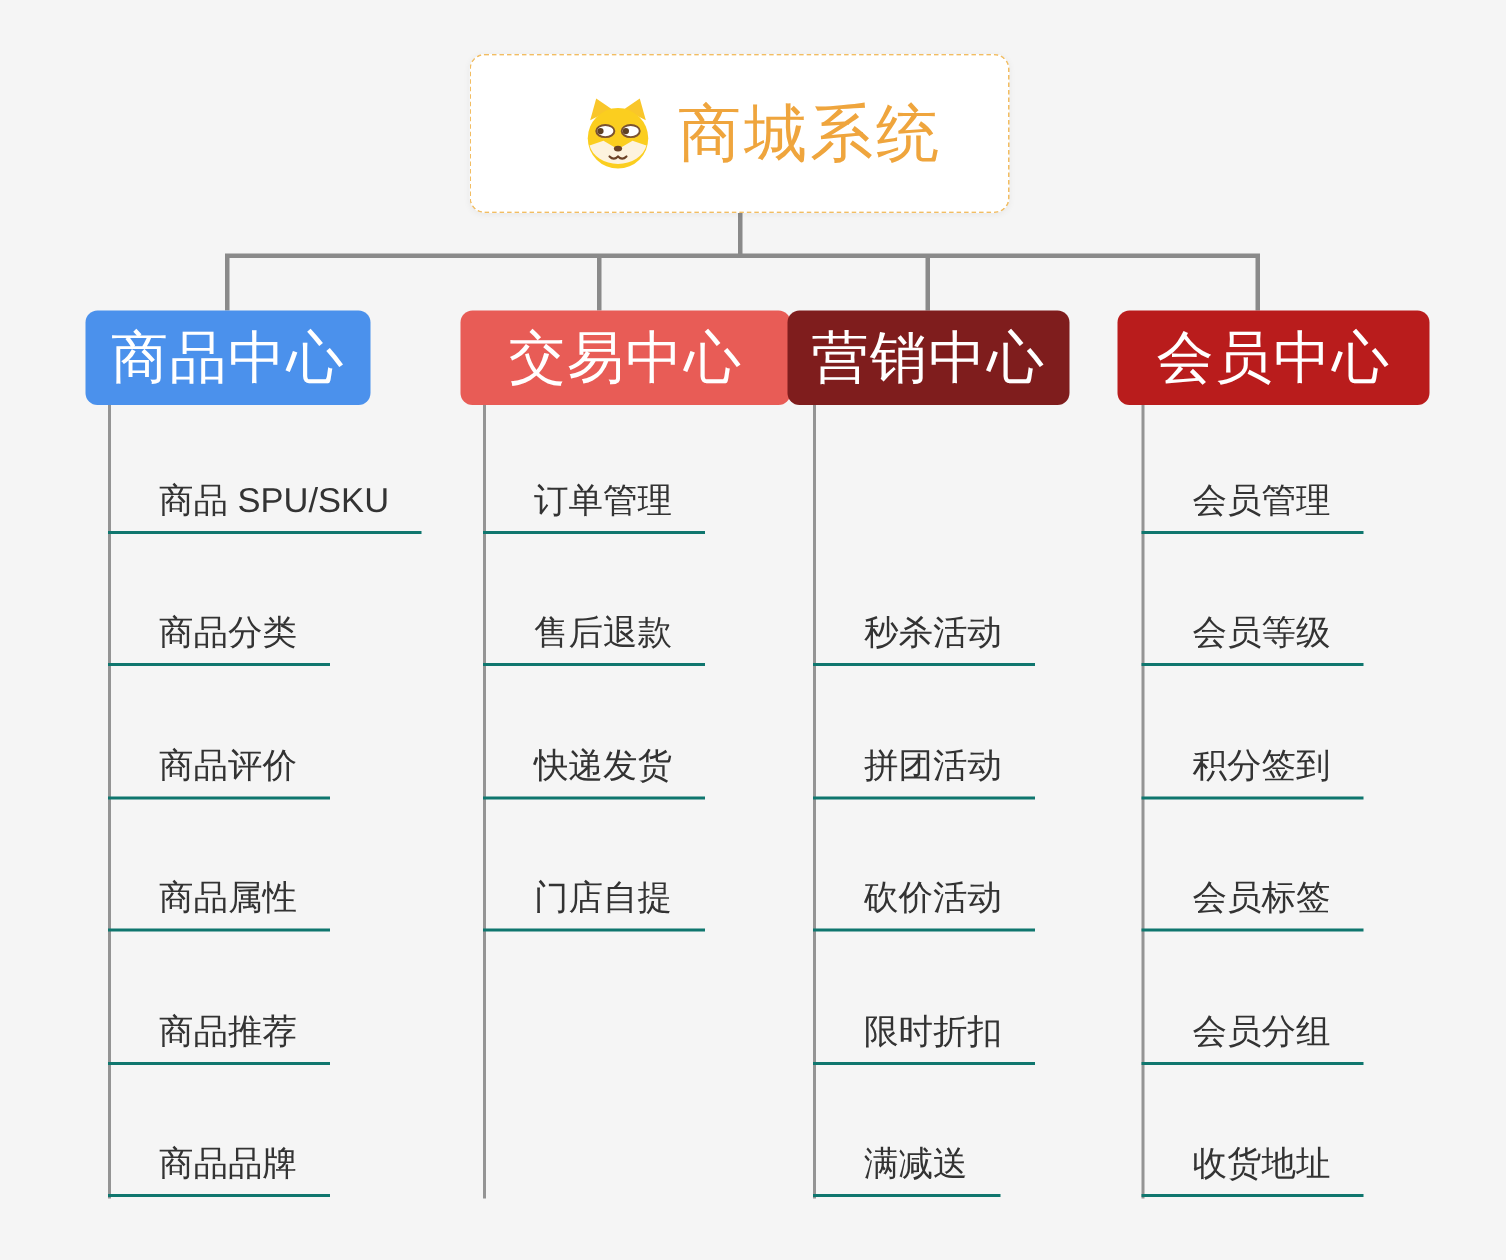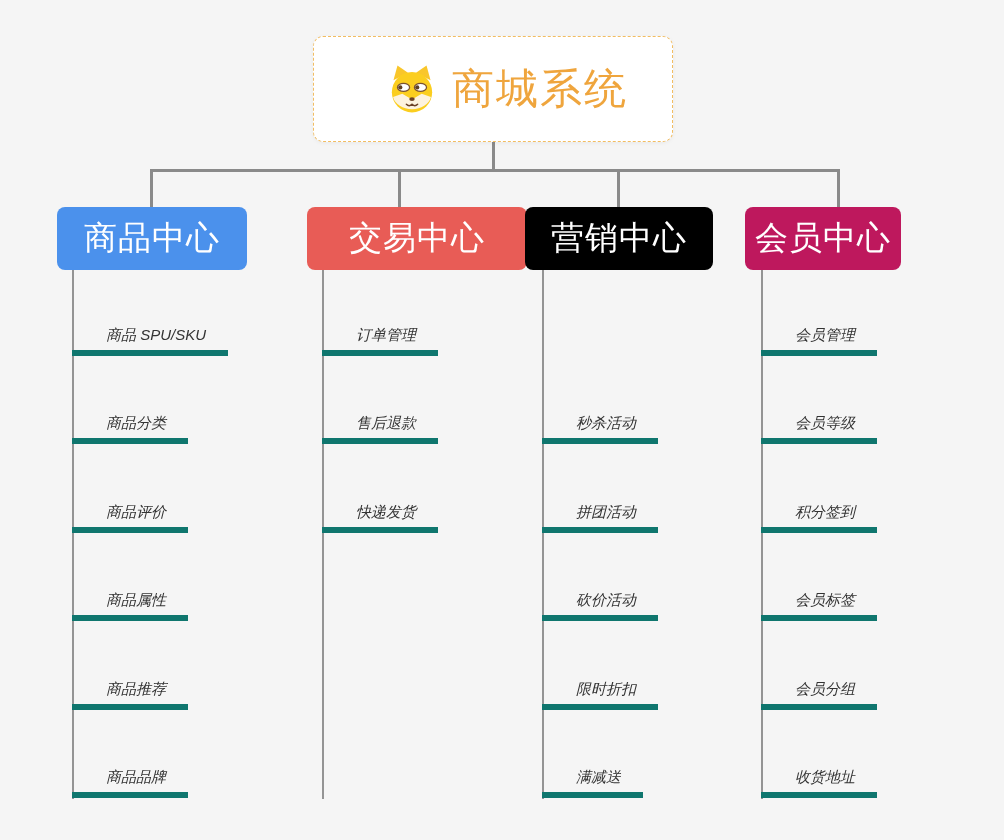--- a/index.html
+++ b/index.html
@@ -33,36 +33,35 @@
     letter-spacing:2px;
     font-weight:400;
   }
   .dog{width:52px;height:50px;display:inline-flex;}
   
   .branch{
     position:absolute;top:207px;height:63px;
     box-sizing:border-box;
     border-radius:8px;
     color:#ffffff;
-    font-size:33px;
+    font-size:38px;
     display:flex;align-items:center;justify-content:center;
     letter-spacing:1px;
   }
   
   .leaf{
     position:absolute;
     box-sizing:border-box;
     height:40px;
     padding:0 22px 5px 34px;
-    border-bottom:6px solid #0f766e;
-    font-size:15px;
+    border-bottom:2px solid #0f766e;
+    font-size:23px;
     color:#333333;
     display:flex;align-items:flex-end;
     white-space:nowrap;
-    font-style:italic;
   }
 </style>
 </head>
 <body>
 
 <div class="canvas">
 
   <div class="line v3" style="left:492px;top:141px;height:30px"></div>
   <div class="line h3" style="left:150px;top:169px;width:690px"></div>
   <div class="line v3" style="left:150px;top:170px;height:37px"></div>
@@ -88,33 +87,34 @@
         <circle cx="38.5" cy="29" r="2.6" fill="#5f4022"></circle>
         <ellipse cx="32" cy="43.5" rx="3.4" ry="2.4" fill="#6b4226"></ellipse>
         <path d="M25 50 q3.5 3.5 7 0 q3.5 3.5 7 0" stroke="#6b4226" fill="none" stroke-width="1.8" stroke-linecap="round"></path>
       </svg>
     </span>
     <span class="root-title" style="color: rgb(239, 165, 61);">商城系统</span>
   </div>
 
   <div class="branch" style="left: 57px; width: 190px; background-color: rgb(75, 145, 236);">商品中心</div>
   <div class="branch" style="left: 307px; width: 220px; background-color: rgb(232, 92, 86);">交易中心</div>
-  <div class="branch" style="left: 525px; width: 188px; background-color: #000000;">营销中心</div>
-  <div class="branch" style="left: 745px; width: 156px; background-color: #be185d;">会员中心</div>
+  <div class="branch" style="left: 525px; width: 188px; background-color: #7f1d1d;">营销中心</div>
+  <div class="branch" style="left: 745px; width: 208px; background-color: #b91c1c;">会员中心</div>
 
   <div class="leaf" style="left:72px;top:316px">商品 SPU/SKU</div>
   <div class="leaf" style="left:72px;top:493px">商品评价</div>
   <div class="leaf" style="left:72px;top:404px">商品分类</div>
   <div class="leaf" style="left:72px;top:581px">商品属性</div>
   <div class="leaf" style="left:72px;top:670px">商品推荐</div>
   <div class="leaf" style="left:72px;top:758px">商品品牌</div>
 
   <div class="leaf" style="left:322px;top:316px">订单管理</div>
   <div class="leaf" style="left:322px;top:404px">售后退款</div>
   <div class="leaf" style="left:322px;top:493px">快递发货</div>
+  <div class="leaf" style="left:322px;top:581px">门店自提</div>
 
   <div class="leaf" style="left:542px;top:404px">秒杀活动</div>
   <div class="leaf" style="left:542px;top:493px">拼团活动</div>
   <div class="leaf" style="left:542px;top:581px">砍价活动</div>
   <div class="leaf" style="left:542px;top:670px">限时折扣</div>
   <div class="leaf" style="left:542px;top:758px">满减送</div>
 
   <div class="leaf" style="left:761px;top:316px">会员管理</div>
   <div class="leaf" style="left:761px;top:404px">会员等级</div>
   <div class="leaf" style="left:761px;top:493px">积分签到</div>

